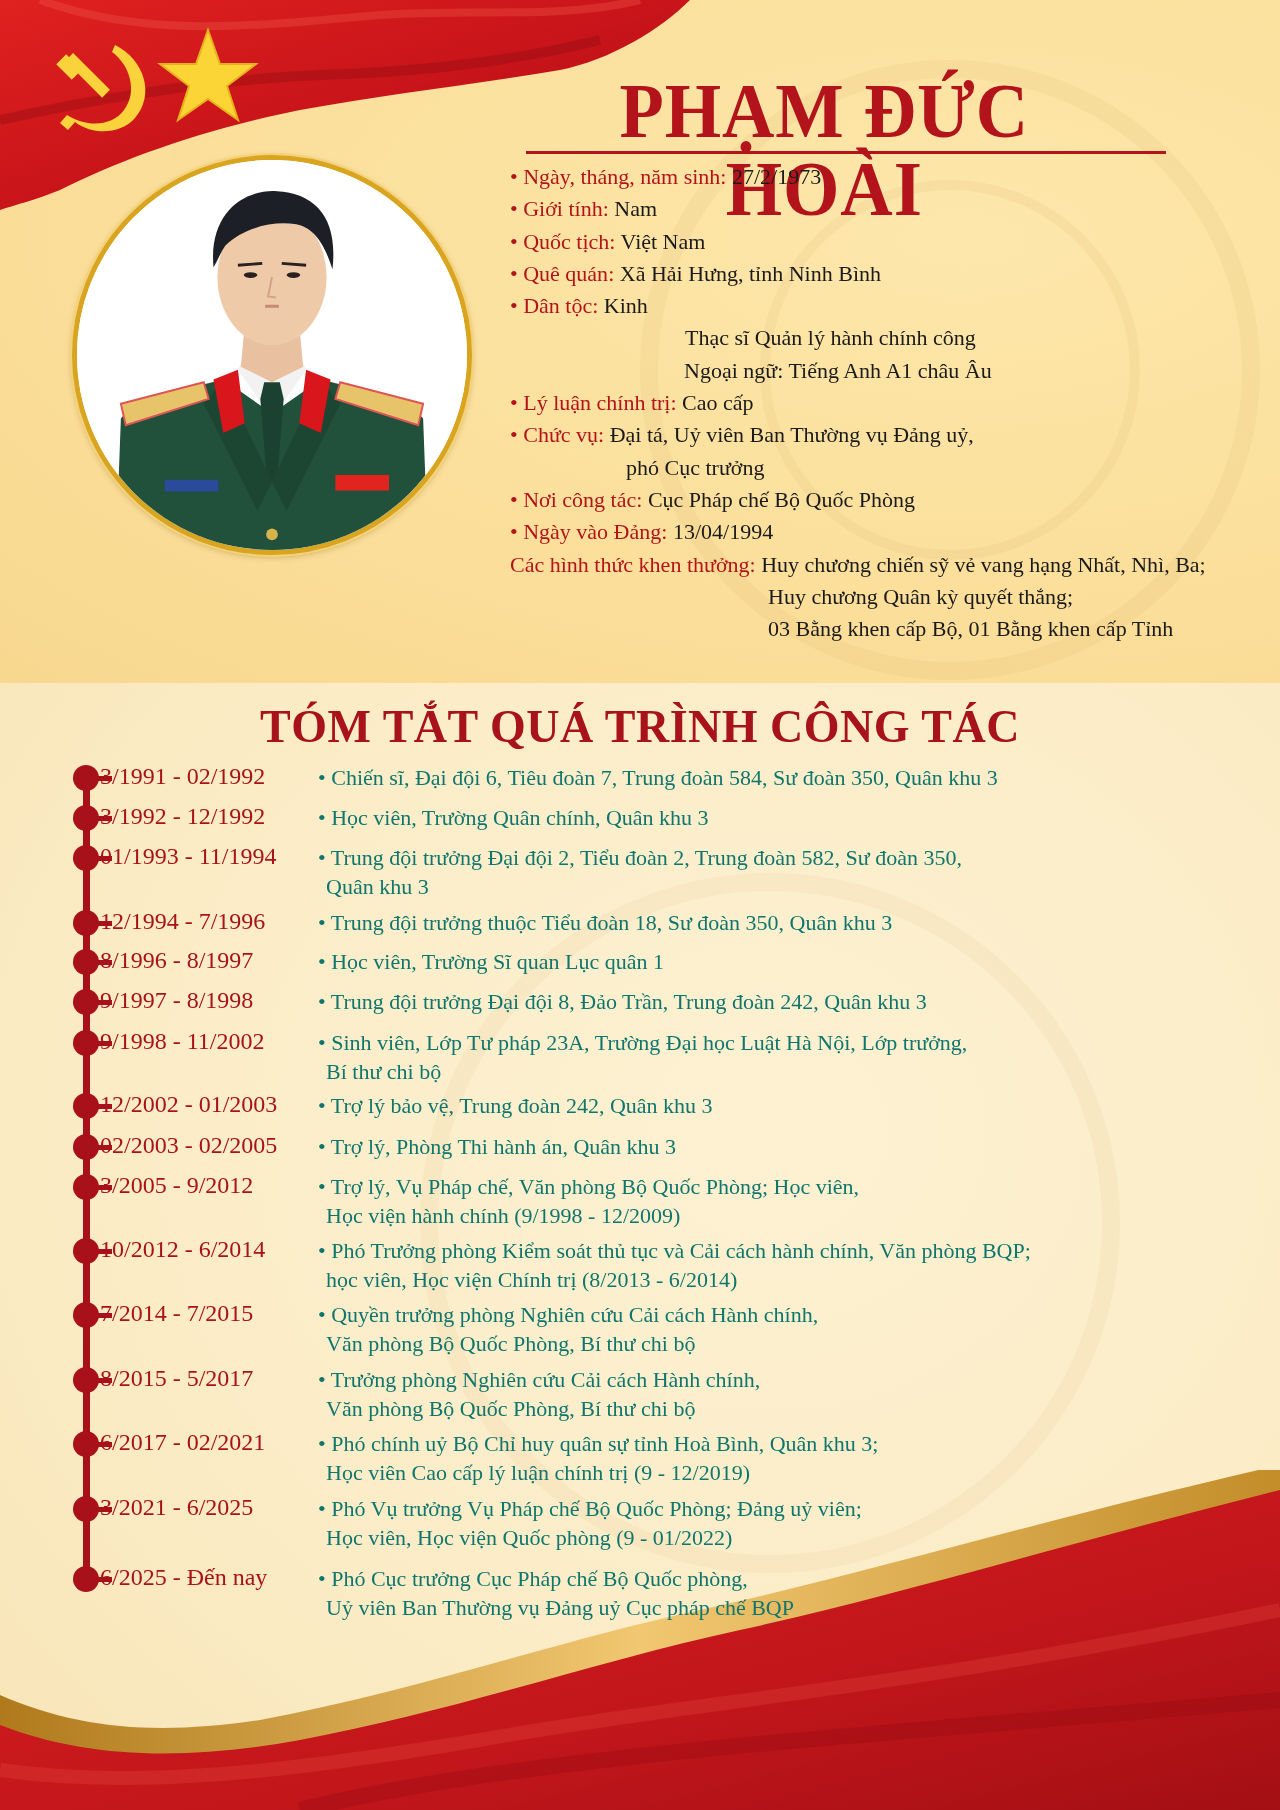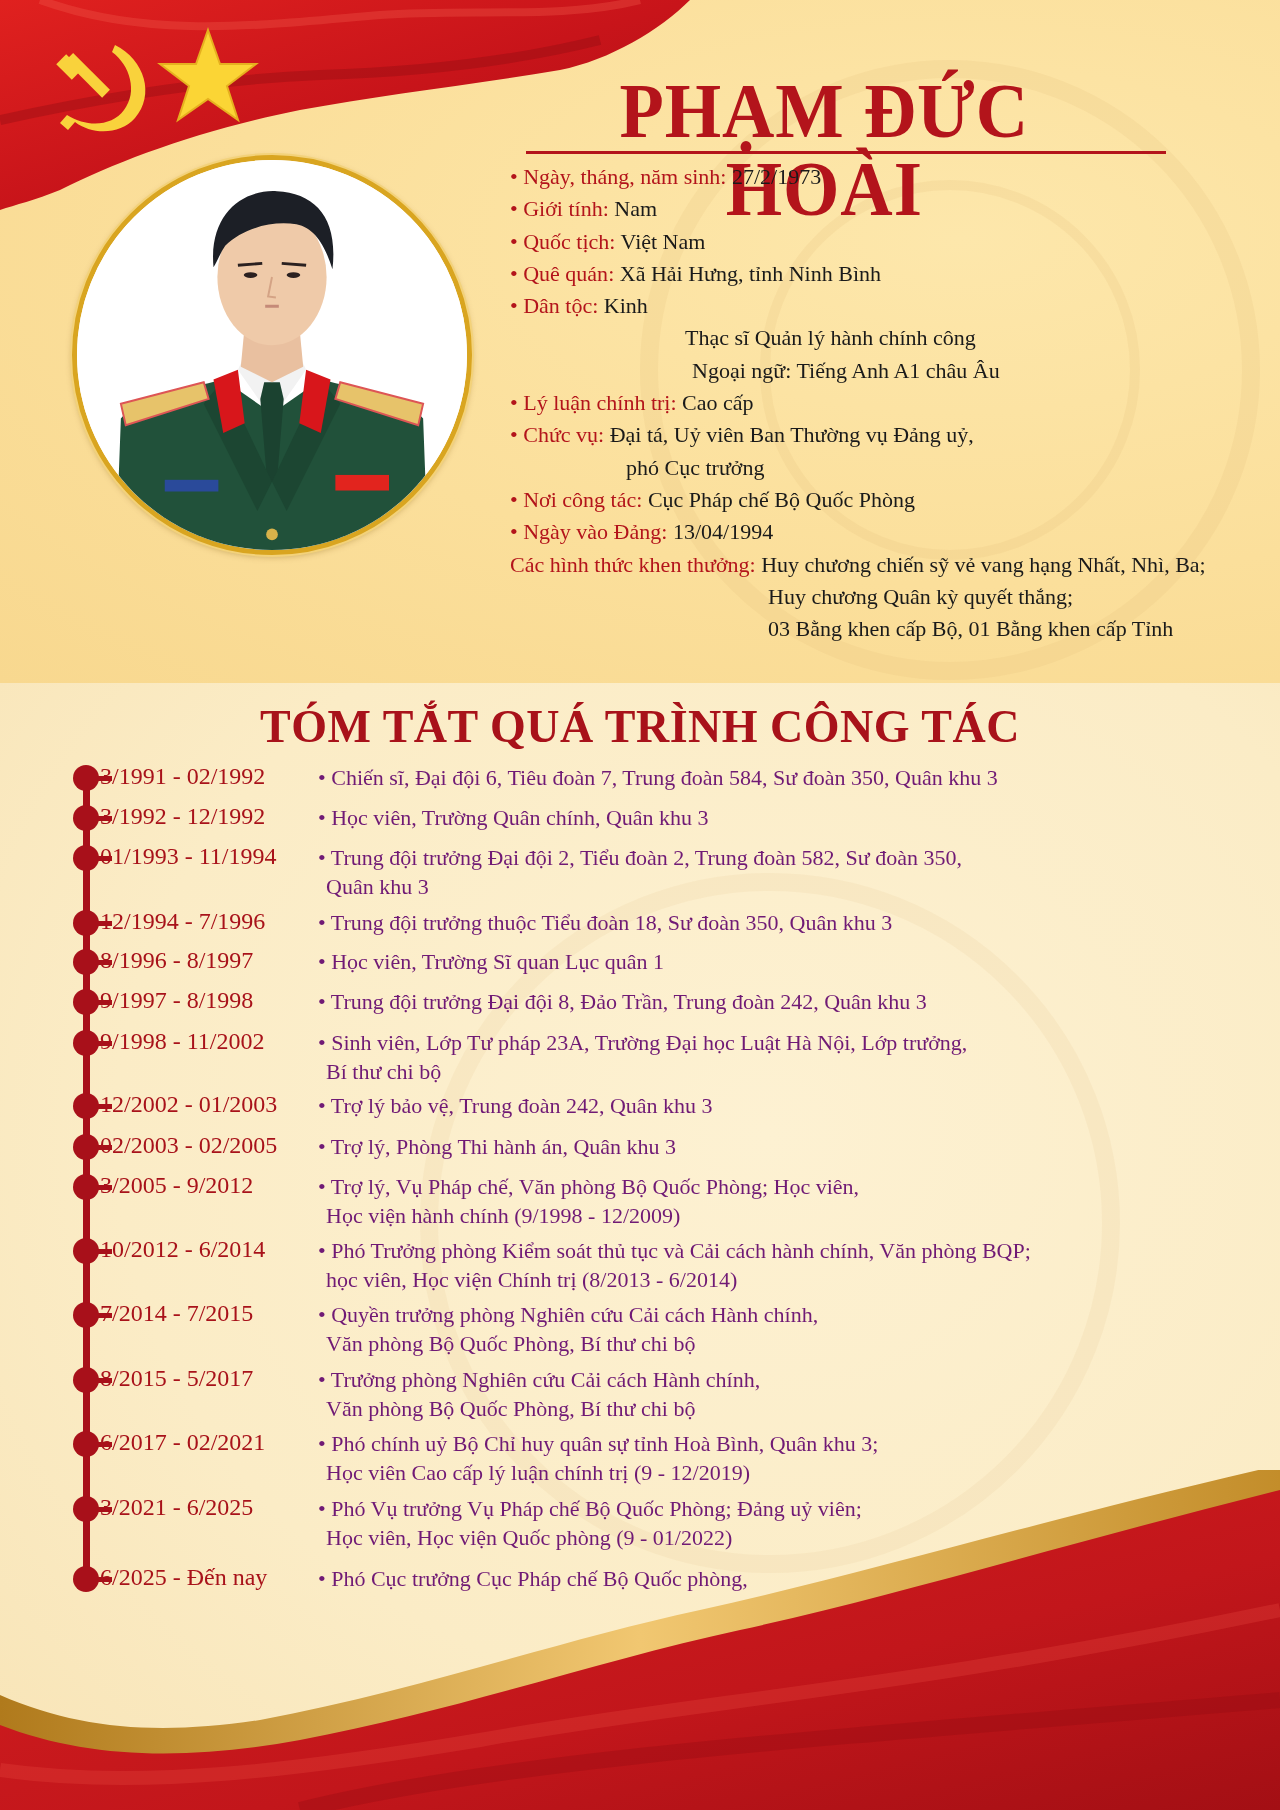--- a/index.html
+++ b/index.html
@@ -74,21 +74,21 @@
   }
   .tl-tick {
     position: absolute; left: 96px; width: 16px; height: 5px; background: #a8101a;
   }
   .tl-date {
     position: absolute; left: 100px; width: 200px; text-align: left;
     font-size: 24px; color: #a8121a; white-space: nowrap;
   }
   .tl-desc {
     position: absolute; left: 318px; width: 920px;
-    font-size: 22px; color: #701a75; line-height: 29px;
+    font-size: 22px; color: #0f766e; line-height: 29px;
   }
   .tl-desc .line2 { display: block; padding-left: 8px; }
 </style>
 </head>
 <body>
 
 <div class="top-section">
   <div class="emblem-watermark" style="left:640px; top:60px; width:620px; height:620px;"></div>
   <div class="emblem-watermark" style="left:760px; top:180px; width:380px; height:380px; border-width:10px;"></div>
 
@@ -167,21 +167,21 @@
     <div class="info-row">
       <span class="info-label">• Quê quán</span><span class="info-label">: </span><span class="info-value">Xã Hải Hưng, tỉnh Ninh Bình</span>
     </div>
     <div class="info-row">
       <span class="info-label">• Dân tộc</span><span class="info-label">: </span><span class="info-value">Kinh</span>
     </div>
     <div class="info-row">
       <span class="info-cont" style="left:175px;text-align:center;">Thạc sĩ Quản lý hành chính công</span>
     </div>
     <div class="info-row">
-      <span class="info-cont" style="left:182px;">Ngoại ngữ: Tiếng Anh A1 châu Âu</span>
+      <span class="info-cont" style="left:174px;">Ngoại ngữ: Tiếng Anh A1 châu Âu</span>
     </div>
     <div class="info-row">
       <span class="info-label">• Lý luận chính trị</span><span class="info-label">: </span><span class="info-value">Cao cấp</span>
     </div>
     <div class="info-row">
       <span class="info-label">• Chức vụ</span><span class="info-label">: </span><span class="info-value">Đại tá, Uỷ viên Ban Thường vụ Đảng uỷ,</span>
     </div>
     <div class="info-row">
       <span class="info-cont" style="left:100px;margin-left:16px;">phó Cục trưởng</span>
     </div>
@@ -317,15 +317,15 @@
   <div class="tl-item" style="top:1494px;">
     <div class="tl-dot" style="top:2px;"></div>
     <div class="tl-tick" style="top:13px;"></div>
     <div class="tl-date">3/2021 - 6/2025</div>
     <div class="tl-desc"><span>• Phó Vụ trưởng Vụ Pháp chế Bộ Quốc Phòng; Đảng uỷ viên;</span><span class="line2">Học viên, Học viện Quốc phòng (9 - 01/2022)</span></div>
   </div>
   <div class="tl-item" style="top:1564px;">
     <div class="tl-dot" style="top:2px;"></div>
     <div class="tl-tick" style="top:13px;"></div>
     <div class="tl-date">6/2025 - Đến nay</div>
-    <div class="tl-desc"><span>• Phó Cục trưởng Cục Pháp chế Bộ Quốc phòng,</span></div>
+    <div class="tl-desc"><span>• Phó Cục trưởng Cục Pháp chế Bộ Quốc phòng,</span><span class="line2">Uỷ viên Ban Thường vụ Đảng uỷ Cục pháp chế BQP</span></div>
   </div>
 </div>
 
 </body></html>

